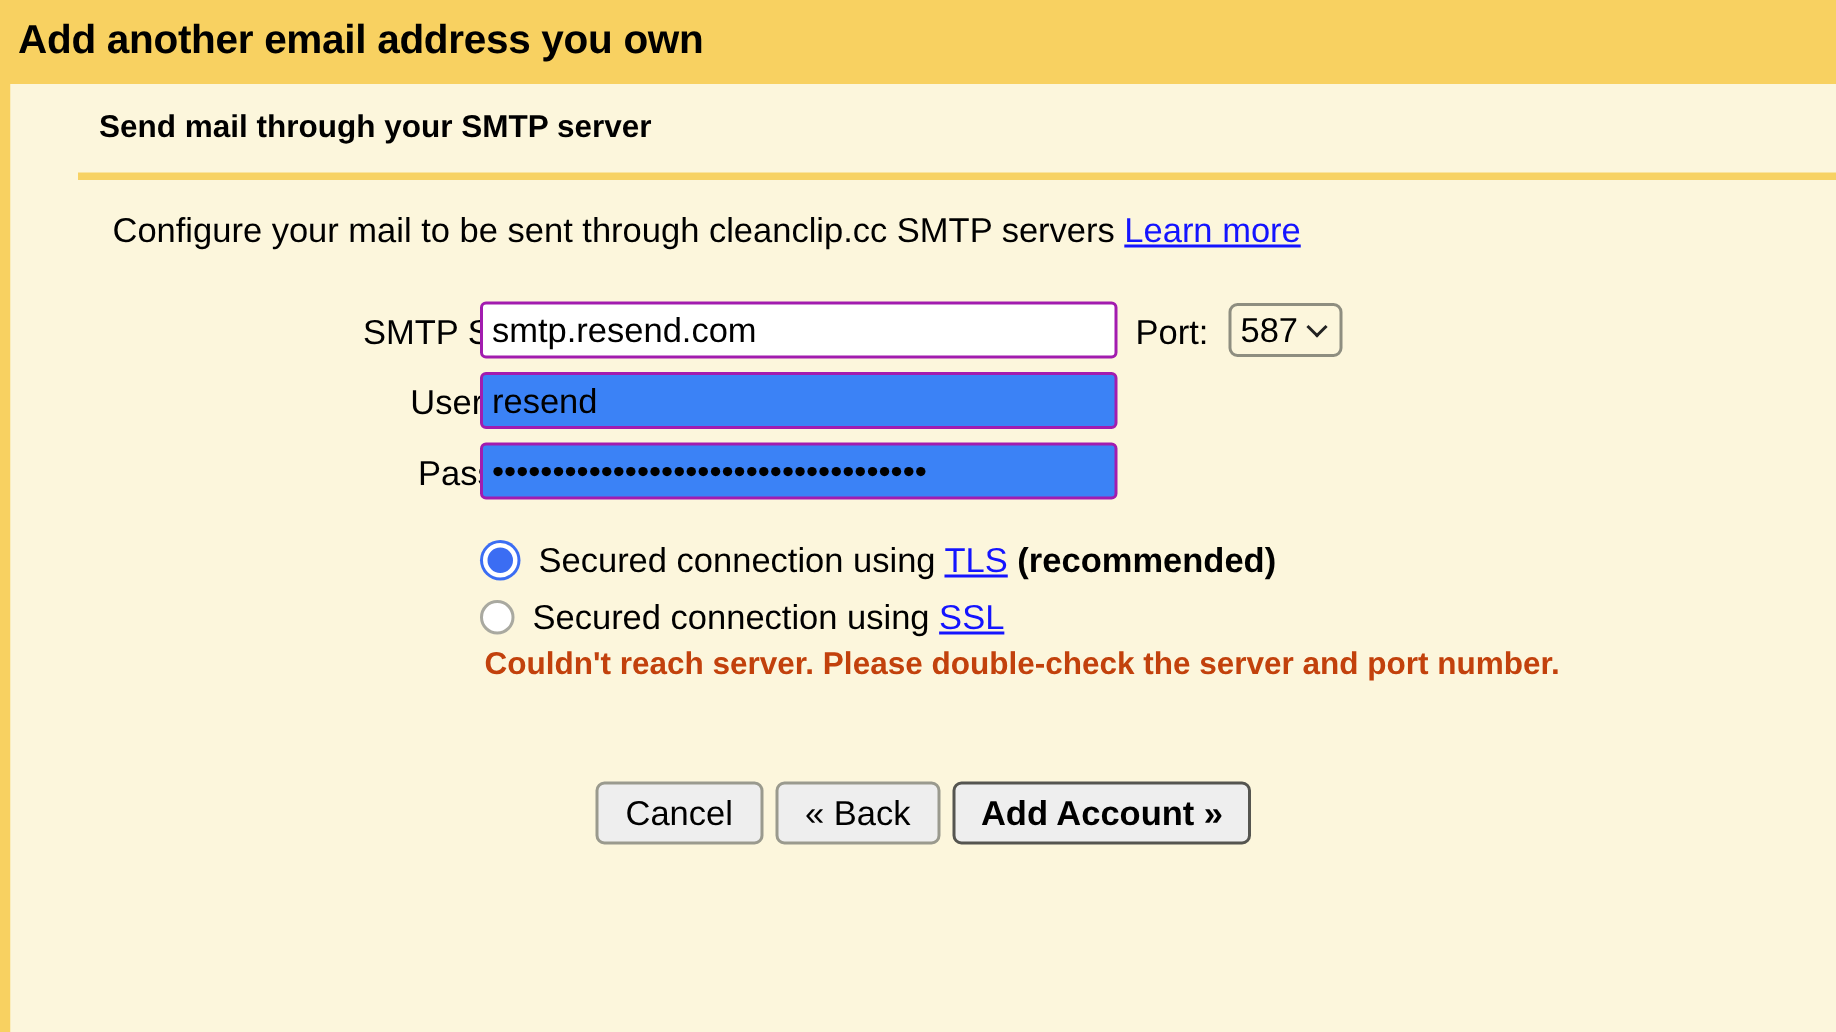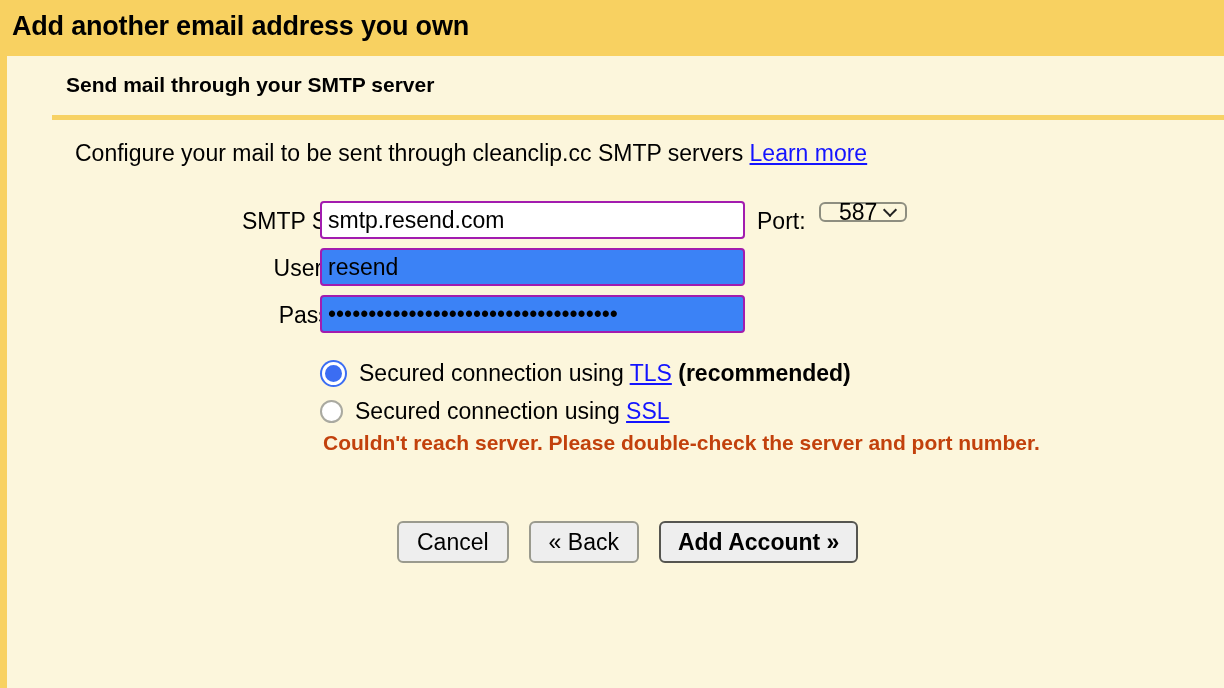--- a/index.html
+++ b/index.html
@@ -130,22 +130,22 @@
     left: 750px;
     top: 7px;
     font-size: 23px;
     color: #000;
   }
   .port-select {
     position: absolute;
     left: 812px;
     top: 1px;
     box-sizing: border-box;
-    height: 20px;
-    padding: 0 8px 0 18px;
+    height: 36px;
+    padding: 0 8px 0 6px;
     font-size: 23px;
     font-family: "Liberation Sans", sans-serif;
     color: #000;
     background: #fcf6dc;
     border: 2px solid #8e8e80;
     border-radius: 6px;
     display: flex;
     align-items: center;
     gap: 7px;
     cursor: default;
@@ -229,21 +229,21 @@
     color: #c2410c;
     white-space: nowrap;
   }
 
   
   #button-row {
     position: absolute;
     left: 390px;
     top: 465px;
     display: flex;
-    gap: 20px;
+    gap: 8px;
   }
   .btn {
     box-sizing: border-box;
     height: 42px;
     padding: 0 18px;
     font-size: 23px;
     font-family: "Liberation Sans", sans-serif;
     color: #000;
     background: #eeeeee;
     border: 2px solid #9a9a8e;

